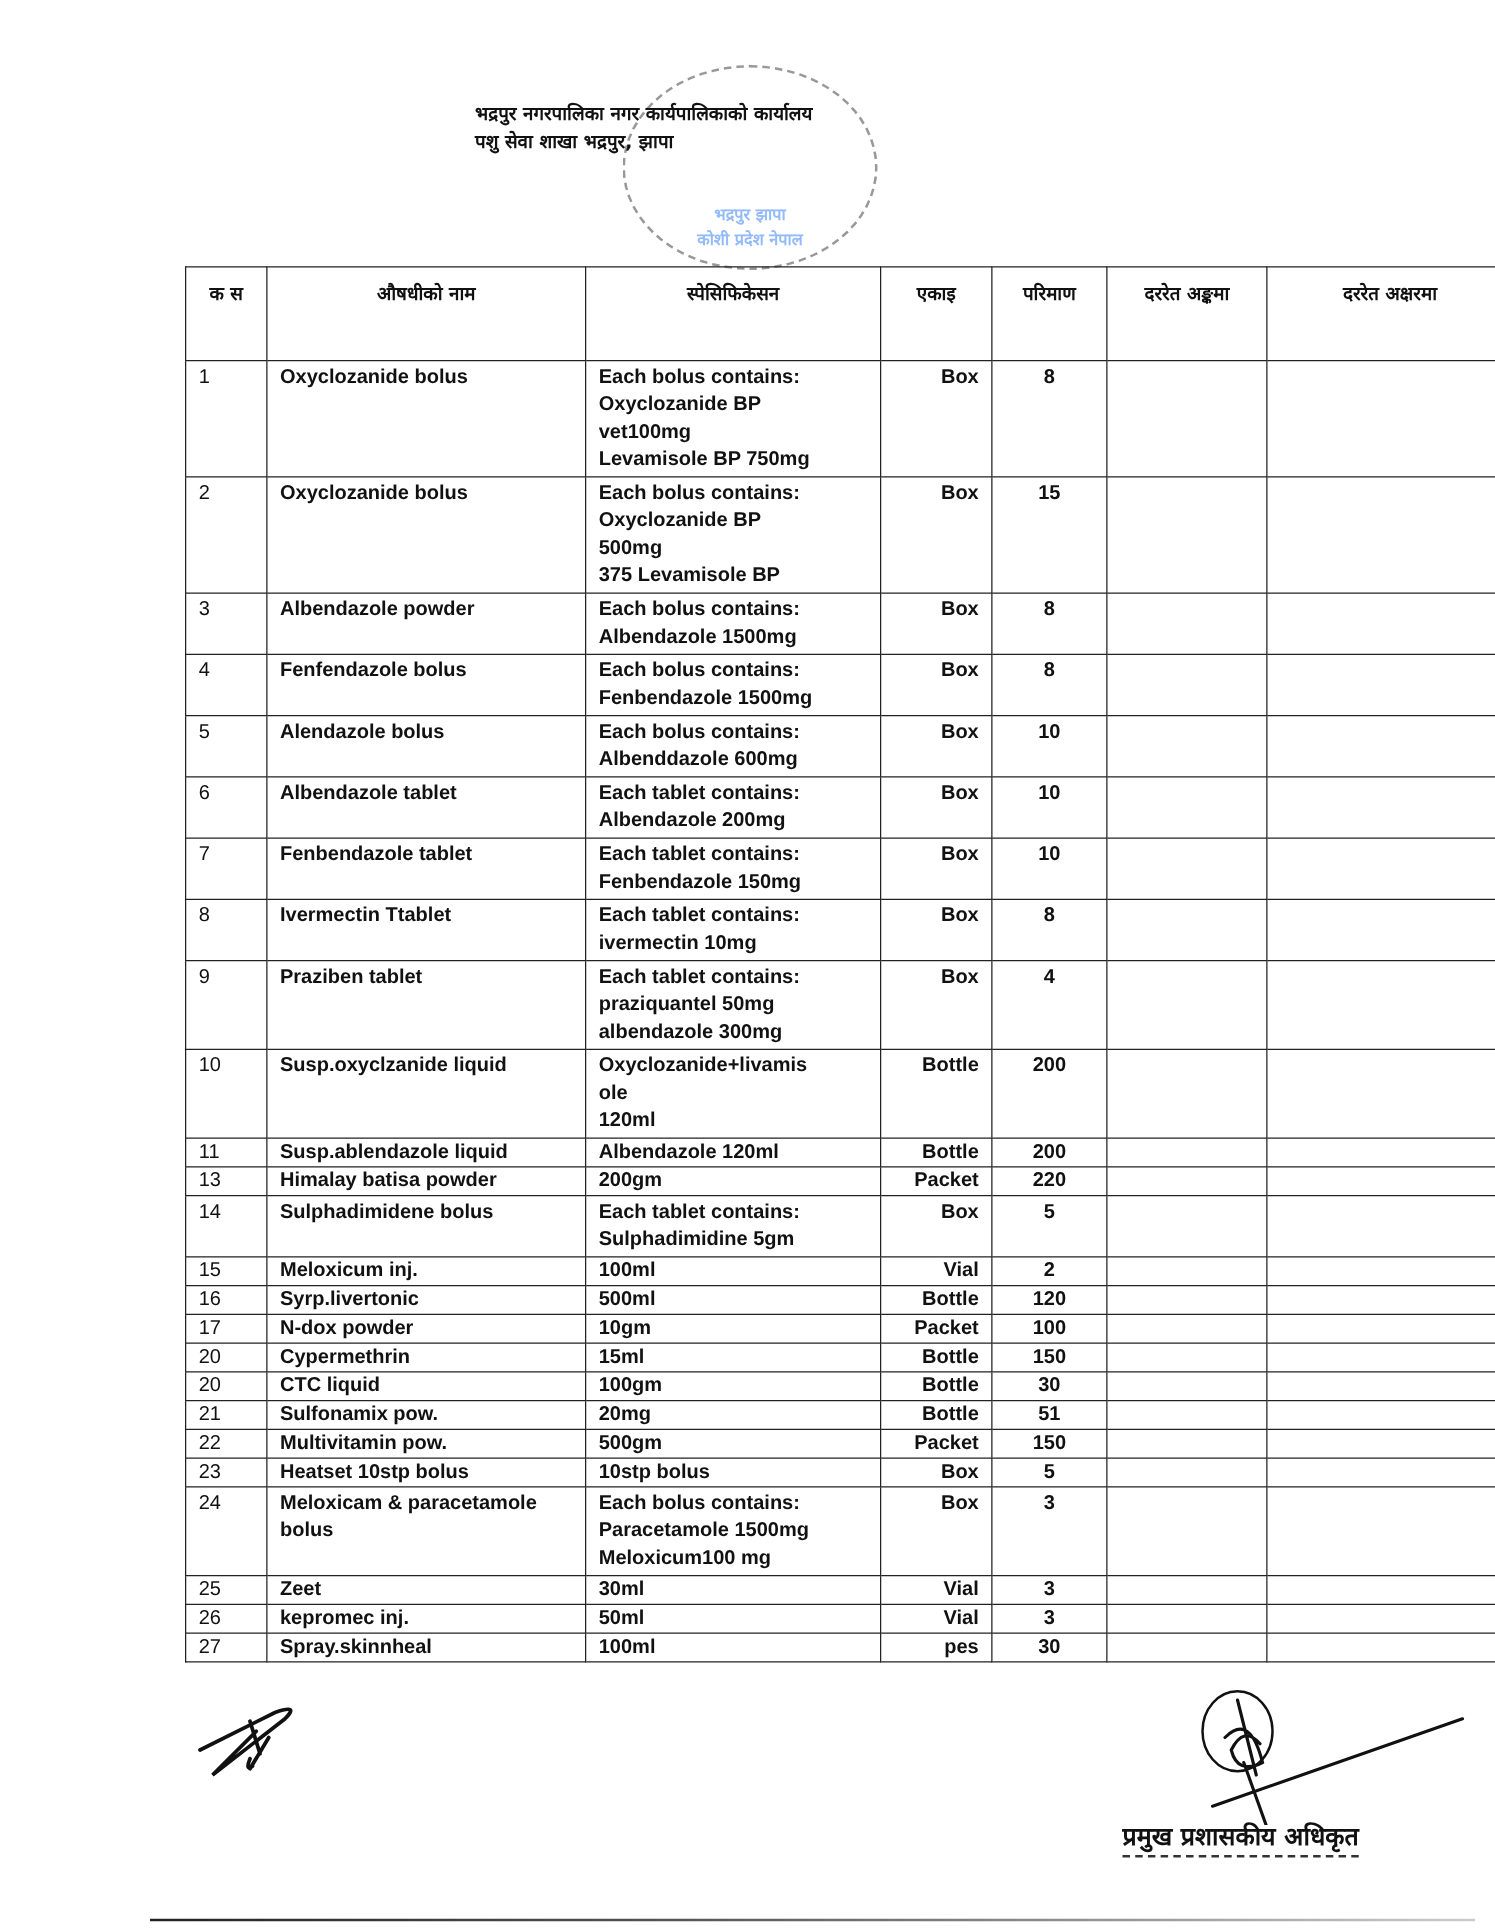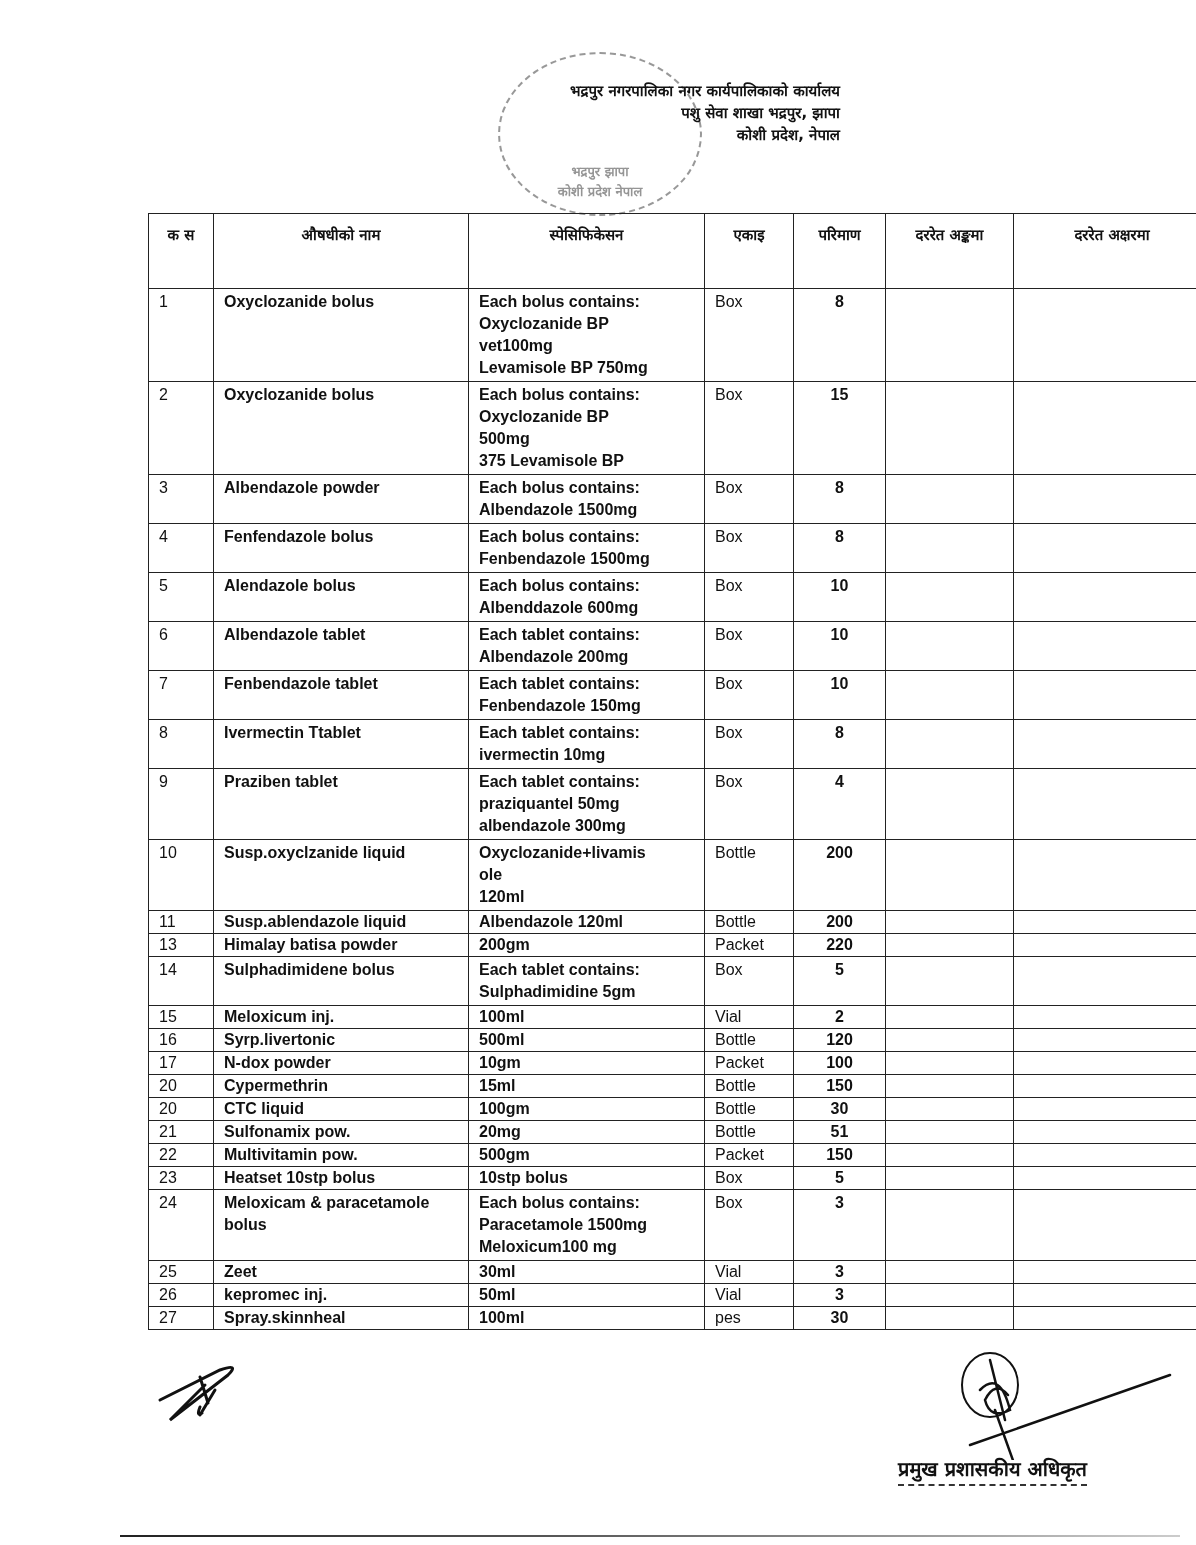--- a/index.html
+++ b/index.html
@@ -1,47 +1,47 @@
 <!DOCTYPE html>
 <html><head>
 <meta charset="utf-8">
 <style>
   html, body { margin: 0; padding: 0; background: #ffffff; }
   body {
     width: 1196px; height: 1545px; position: relative; overflow: hidden;
     font-family: "Liberation Sans", sans-serif; color: #111;
   }
   .header {
-    position: absolute; left: 380px; top: 80px; width: 460px; text-align: right;
+    position: absolute; left: 380px; top: 80px; width: 460px; text-align: left;
     font-family: "DejaVu Sans", sans-serif; font-weight: bold; font-size: 15px; line-height: 22px;
   }
   .header div { white-space: nowrap; }
   .stamp {
     position: absolute; left: 498px; top: 52px; width: 200px; height: 160px;
     border: 2px dashed #444; border-radius: 50%; opacity: 0.55;
   }
   .stamp-text {
     position: absolute; left: 0; right: 0; text-align: center;
-    font-family: "DejaVu Sans", sans-serif; font-size: 13px; font-weight: bold; color: #404040;
+    font-family: "DejaVu Sans", sans-serif; font-size: 13px; font-weight: bold; color: #3b82f6;
   }
   table.main {
     position: absolute; left: 116px; top: 213px; width: 1062px;
     border-collapse: collapse; table-layout: fixed; margin-left: 32px;
   }
   table.main td, table.main th {
     border: 1.5px solid #222; vertical-align: top; padding: 0 10px;
     font-size: 16px; line-height: 22px;
   }
   table.main th {
     font-family: "DejaVu Sans", sans-serif; font-weight: bold; font-size: 15px;
     height: 68px; padding-top: 6px; text-align: center; line-height: 30px;
   }
   td.sn { font-weight: normal; padding-left: 6px; }
   td.name { font-weight: bold; }
-  td.unit { font-weight: normal; }
+  td.unit { font-weight: bold; text-align: right; }
   td.qty { font-weight: bold; text-align: center; }
   td.spec .spec-head { font-weight: bold; }
   td.spec .spec-line { font-weight: bold; }
   td.spec.bold .spec-line { font-weight: bold; }
   tr.tall td { padding-top: 2px; padding-bottom: 2px; }
   .sig-left {
     position: absolute; left: 150px; top: 1355px; width: 120px; height: 80px;
   }
   .sig-right {
     position: absolute; left: 950px; top: 1350px; width: 240px; height: 110px;
@@ -59,21 +59,20 @@
 </head>
 <body>
 
 <div class="stamp">
   <div class="stamp-text" style="top:108px">भद्रपुर झापा</div>
   <div class="stamp-text" style="top:128px">कोशी प्रदेश नेपाल</div>
 </div>
 <div class="header">
   <div>भद्रपुर नगरपालिका नगर कार्यपालिकाको कार्यालय</div>
   <div>पशु सेवा शाखा भद्रपुर, झापा</div>
-  <div>कोशी प्रदेश, नेपाल</div>
 </div>
 
 <table class="main">
   <colgroup>
     <col style="width:65px">
     <col style="width:255px">
     <col style="width:236px">
     <col style="width:89px">
     <col style="width:92px">
     <col style="width:128px">

